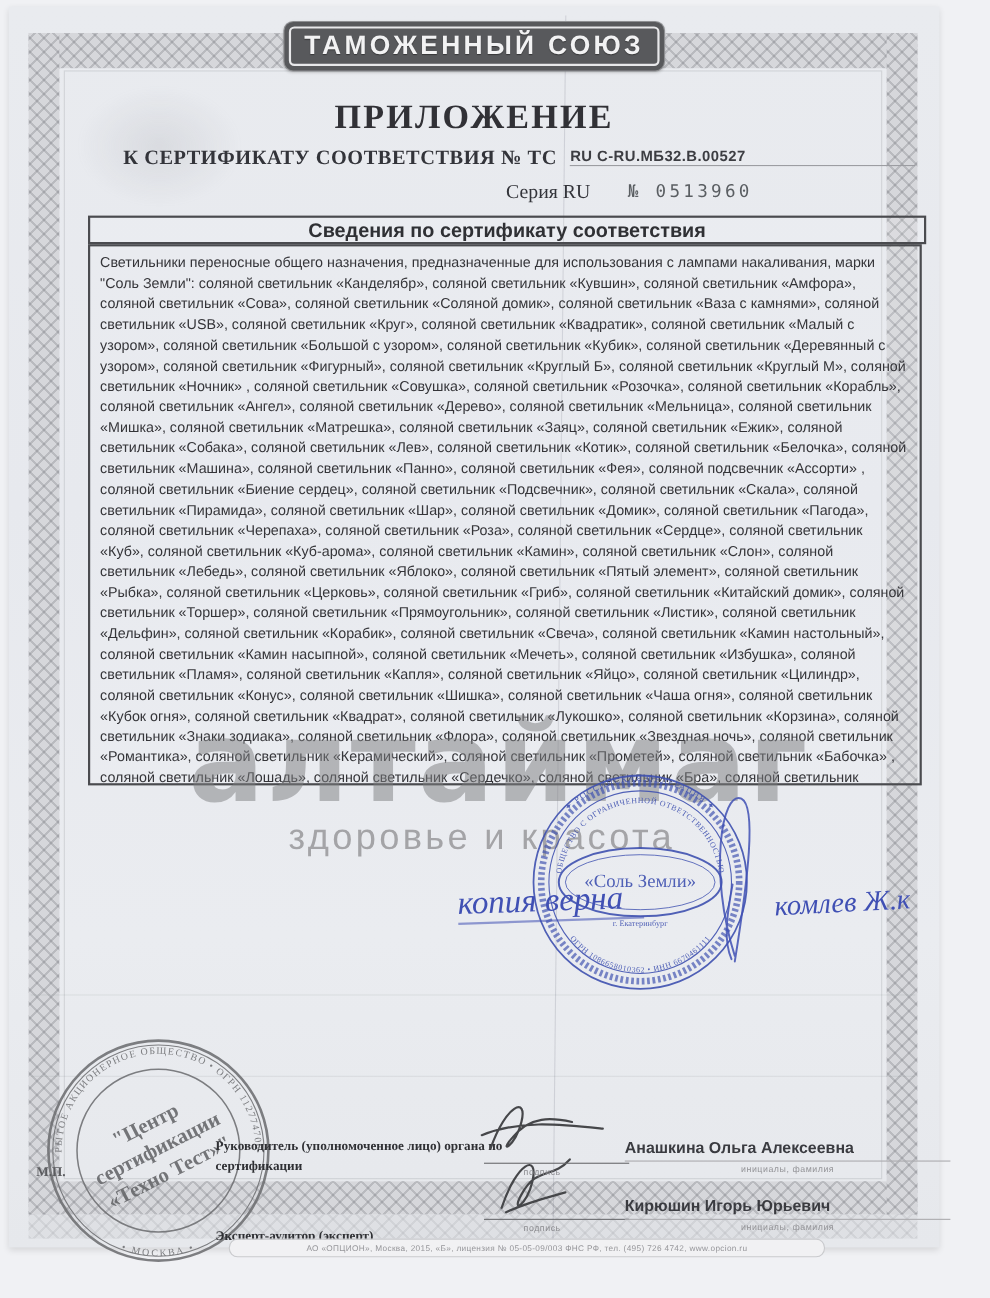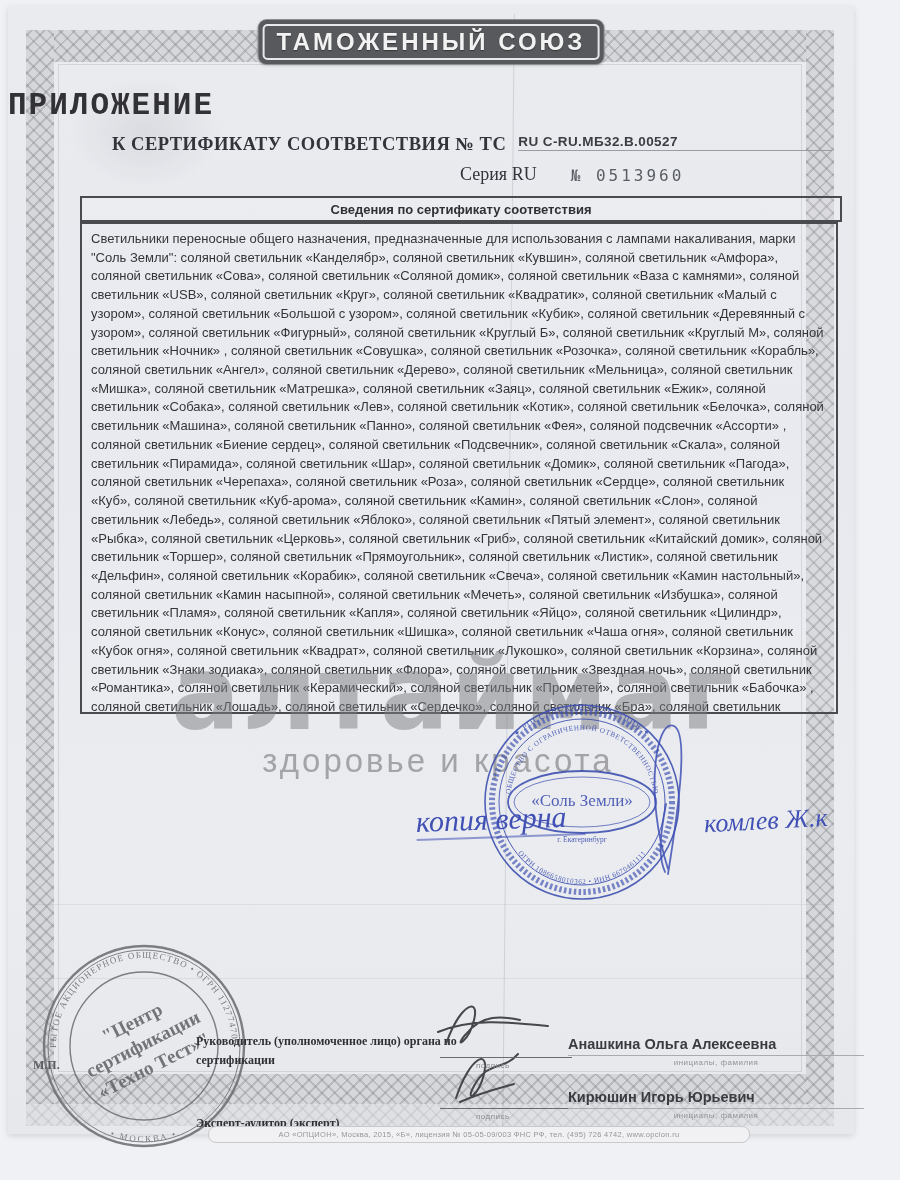--- a/index.html
+++ b/index.html
@@ -33,46 +33,46 @@
     background:#58595c;border-radius:8px;padding:4px;
     box-shadow:0 0 0 1px #8e8f92, 0 1px 3px rgba(0,0,0,.3);
   }
   .badge-inner{
     border:2px solid #e8e8ea;border-radius:5px;padding:2px 12px;
     color:#f2f2f3;font-weight:bold;font-size:24px;letter-spacing:3px;
     font-family:"Liberation Sans",sans-serif;white-space:nowrap;
     text-shadow:0 1px 1px rgba(0,0,0,.4);
   }
   .title{
-    position:absolute;left:0;right:0;top:82px;text-align:left;
-    font-family:Liberation Mono, monospace;font-weight:bold;font-size:31px;
+    position:absolute;left:0;right:0;top:82px;text-align:center;
+    font-family:Liberation Serif, serif;font-weight:bold;font-size:31px;
     letter-spacing:2px;color:#313136;
   }
   .certline{
     position:absolute;left:104px;top:128px;right:22px;
     display:flex;align-items:flex-start;gap:12px;
   }
   .certline .lbl{
     font-family:"Liberation Serif",serif;font-weight:bold;font-size:18.5px;
     color:#33343a;letter-spacing:.5px;white-space:nowrap;
   }
   .certline .num{
     flex:1;border-bottom:1px solid #9c9da2;padding-bottom:1px;
     font-size:13.5px;font-weight:bold;color:#3c3d42;letter-spacing:.4px;
   }
   .seriesline{
-    position:absolute;left:452px;top:158px;display:flex;align-items:flex-end;gap:34px;
+    position:absolute;left:452px;top:158px;display:flex;align-items:flex-start;gap:34px;
   }
   .seriesline .ser{font-family:"Liberation Serif",serif;font-size:18px;color:#33343a;}
   .seriesline .no{font-family:"DejaVu Sans Mono",monospace;font-size:16px;color:#5a5e62;letter-spacing:3px;}
 
   .infobox-head{
     position:absolute;left:72px;top:190px;width:758px;height:22px;
     border:2px solid #4a4b4f;display:flex;align-items:center;justify-content:center;
-    font-size:13px;font-weight:bold;color:#2f3034;background:rgba(255,255,255,.12);
+    font-size:18px;font-weight:bold;color:#2f3034;background:rgba(255,255,255,.12);
   }
   .infobox-body{
     position:absolute;left:72px;top:216px;width:758px;height:492px;
     border:2px solid #4a4b4f;box-sizing:border-box;padding:6px 9px;
     font-size:13px;line-height:1.44;color:#353539;overflow:hidden;
     background:rgba(255,255,255,.08);
   }
 
   .watermark1{
     position:absolute;left:50%;top:628px;transform:translateX(-46%);

